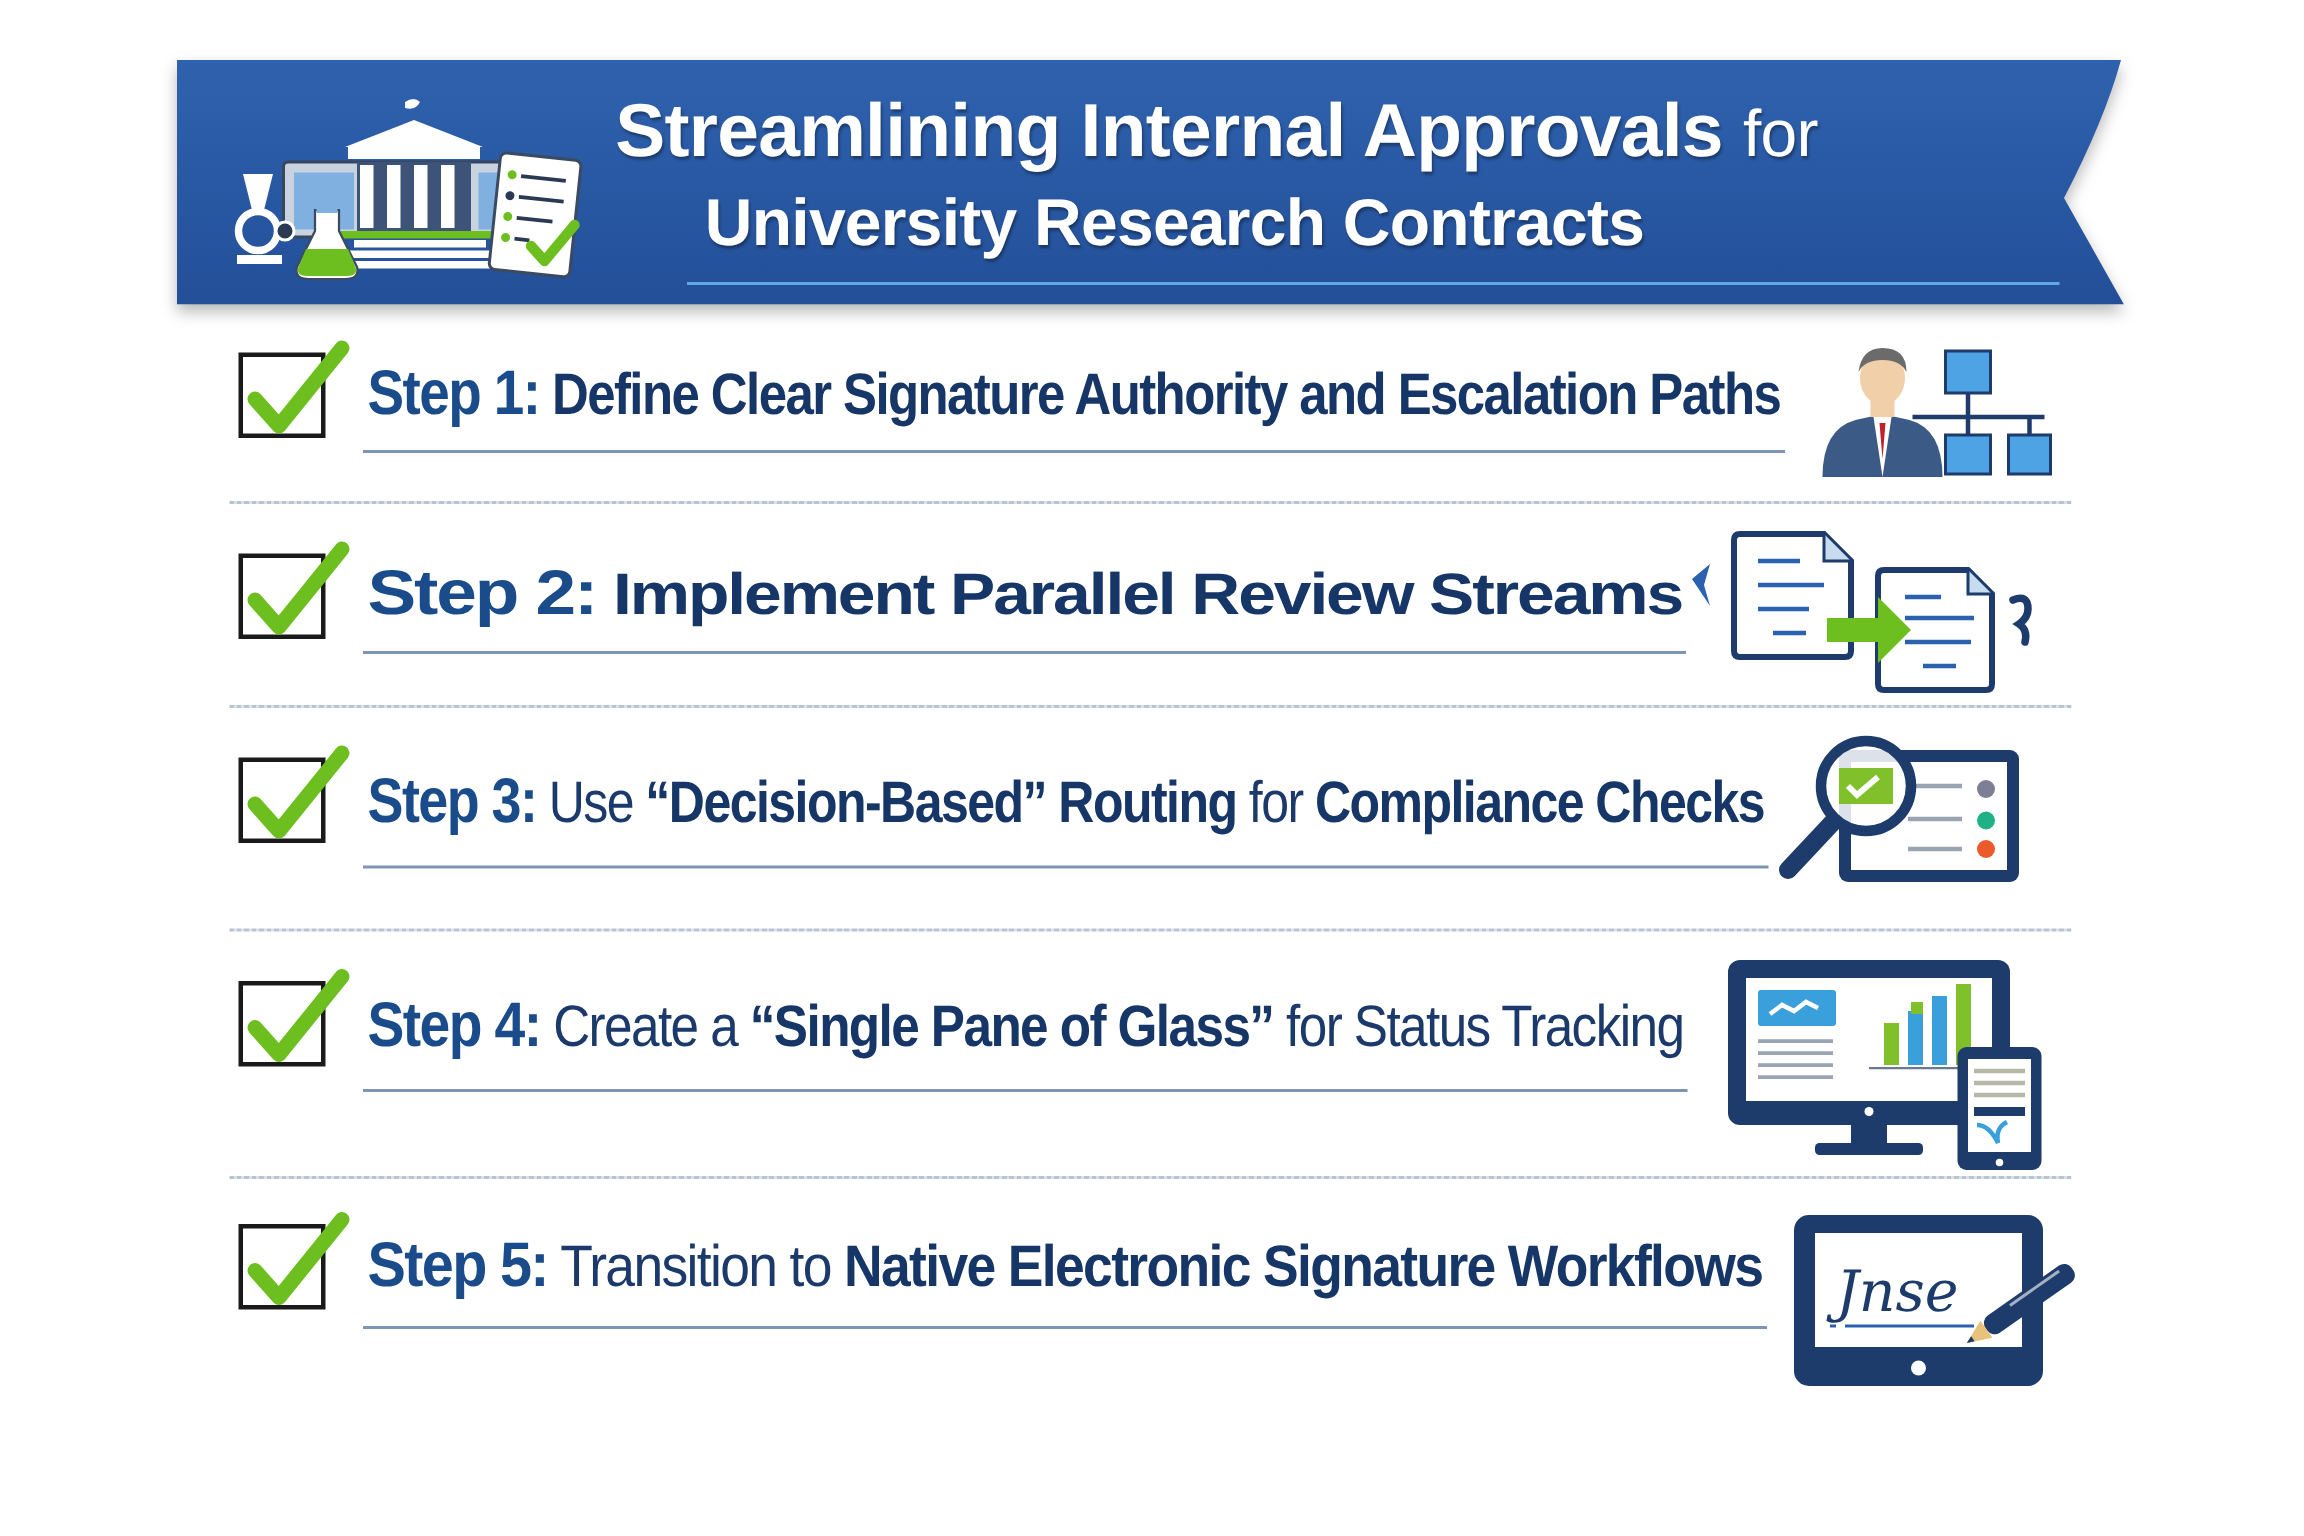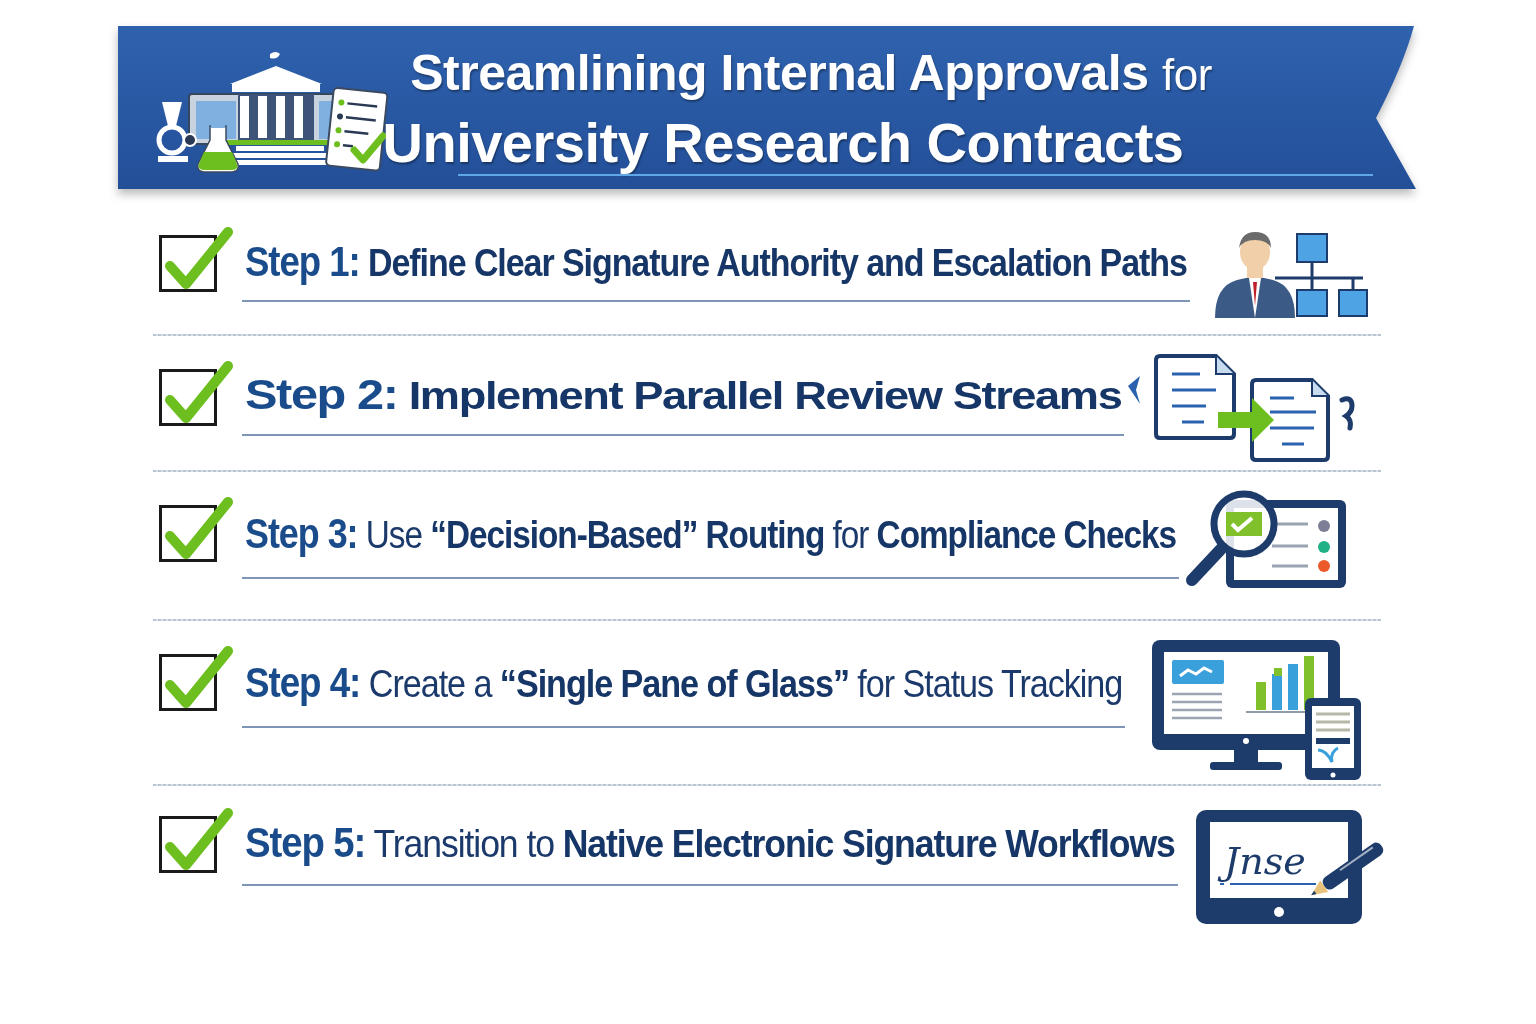--- a/index.html
+++ b/index.html
@@ -1,34 +1,34 @@
 <!DOCTYPE html>
 <html><head>
 <meta charset="utf-8">
 <style>
   * { box-sizing: border-box; margin: 0; padding: 0; }
   html, body { width: 1536px; height: 1024px; background: #ffffff; overflow: hidden; }
   body { position: relative; font-family: "Liberation Sans", sans-serif; }
 
   
   .banner {
-    position: absolute; left: 118px; top: 26px; width: 1298px; height: 163px;
+    position: absolute; left: 118px; top: 40px; width: 1298px; height: 163px;
     filter: drop-shadow(0 5px 5px rgba(0,0,0,0.28));
   }
   .banner svg.bg { position: absolute; left: 0; top: 0; }
   .banner-icon { position: absolute; left: 36px; top: 20px; width: 235px; height: 140px; }
   .banner-title {
     position: absolute; left: 0; width: 1210px; text-align: center;
     color: #ffffff; font-weight: bold; letter-spacing: -0.5px;
     text-shadow: 1px 2px 2px rgba(0,0,0,0.35);
     font-family: "Liberation Sans Narrow", "Liberation Sans", sans-serif;
   }
   .banner-title.l1 { top: 18px; font-size: 50px; left: 88px; }
   .banner-title.l1 .light { font-weight: normal; font-size: 44px; }
-  .banner-title.l2 { top: 84px; font-size: 56px; left: 60px; }
+  .banner-title.l2 { top: 84px; font-size: 44px; left: 60px; }
   .banner-rule {
     position: absolute; left: 340px; top: 148px; width: 915px; height: 2px;
     background: #5fa7e6;
   }
 
   
   .step { position: absolute; left: 0; width: 1536px; }
   .checkbox {
     position: absolute; left: 159px; width: 58px; height: 57px;
     border: 3px solid #1a1a1a; background: #ffffff;

